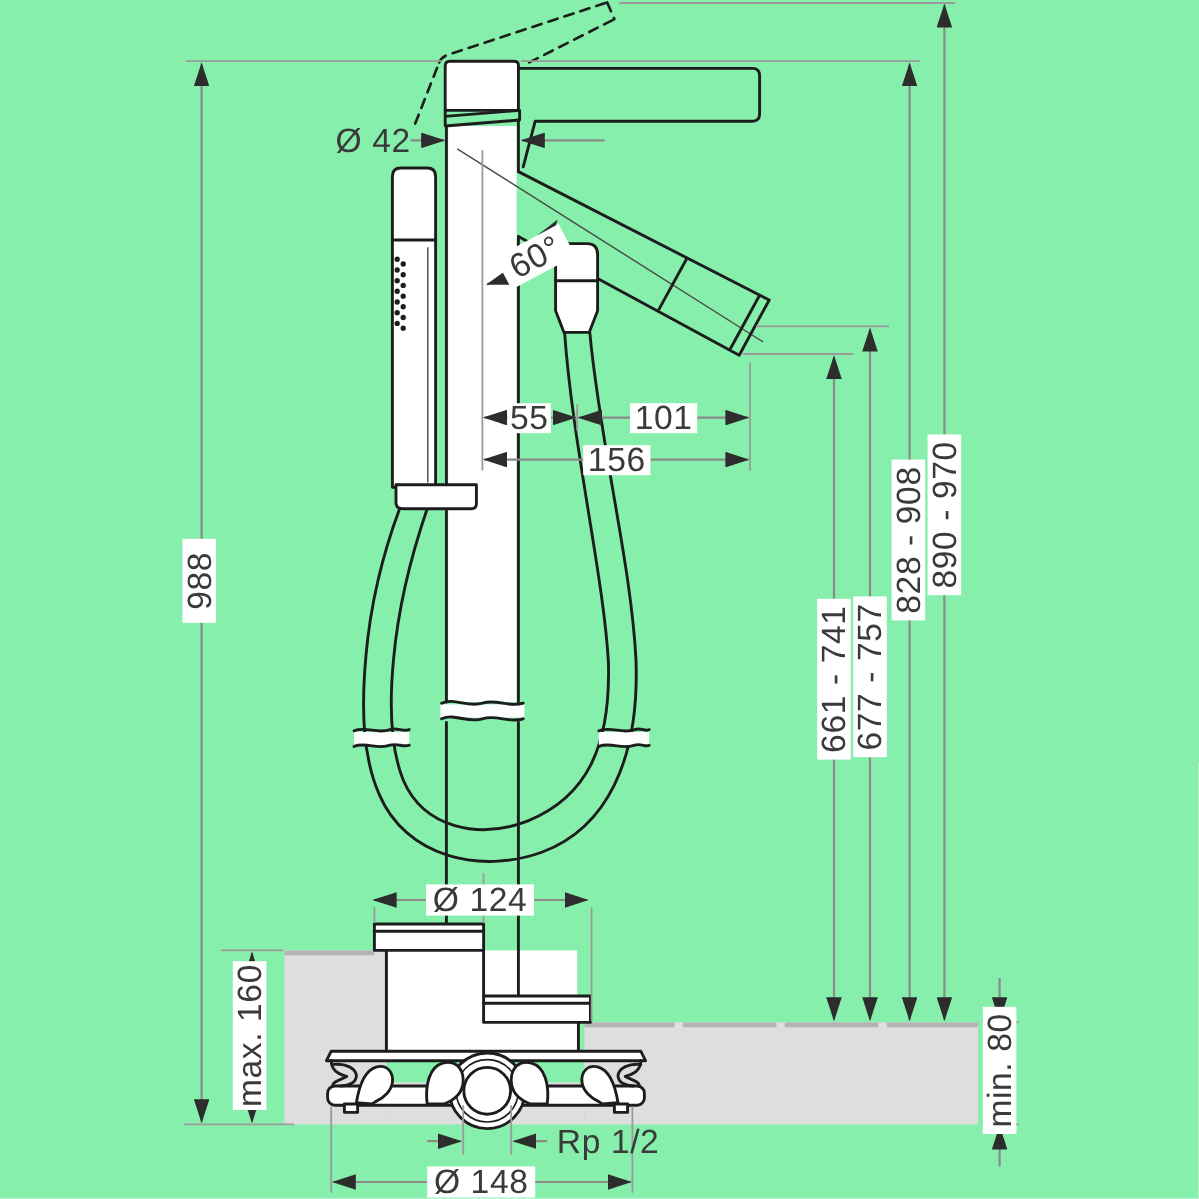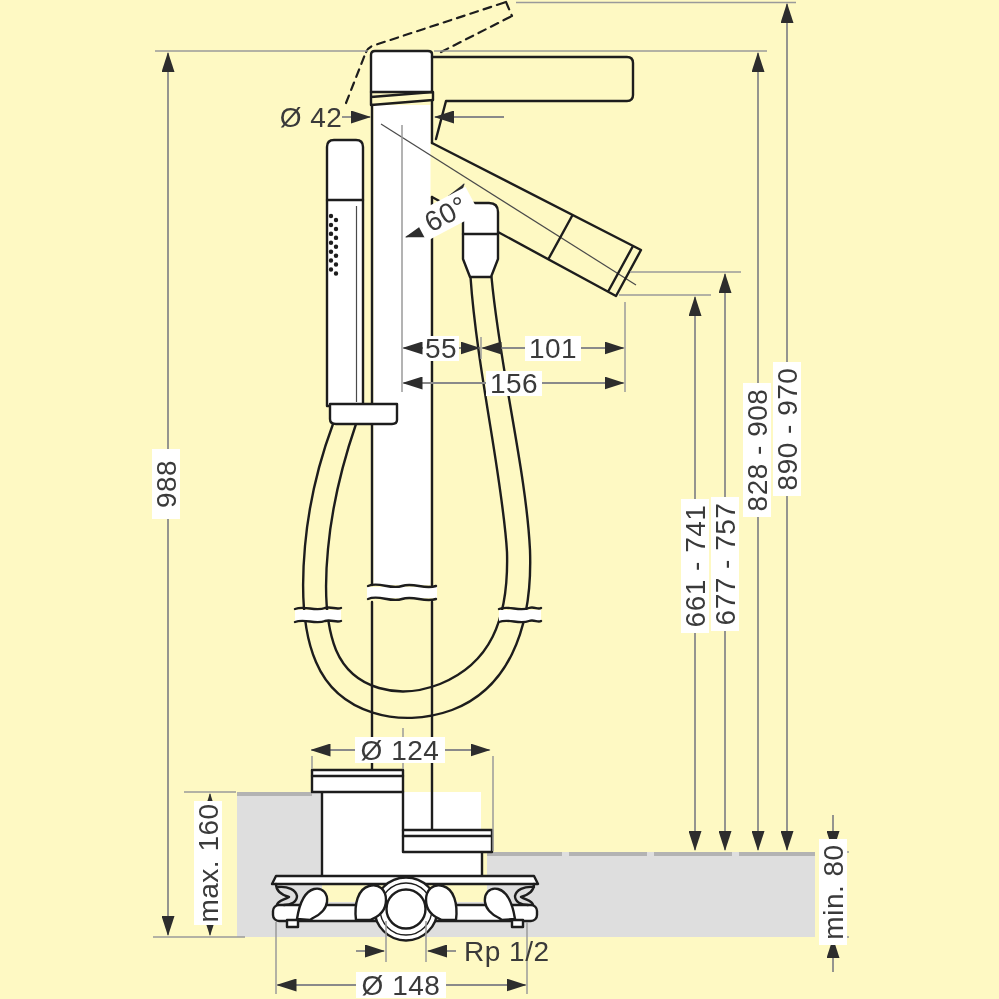--- a/index.html
+++ b/index.html
@@ -1,16 +1,16 @@
 <!DOCTYPE html>
 <html><head>
 <meta charset="utf-8">
 <style>
   html,body{margin:0;padding:0;background:#ffffff;}
-  #stage{position:relative;width:999px;height:999px;background:#fef9c3;overflow:hidden;
+  #stage{position:relative;width:999px;height:999px;background:#86efac;overflow:hidden;
          font-family:"Liberation Sans", sans-serif;}
   svg{display:block}
   .dimtxt{font-family:"Liberation Sans", sans-serif;font-size:28px;fill:#3a3a3a;letter-spacing:.5px;}
   .prod{stroke:#1d1d1d;stroke-width:2.4;fill:none;stroke-linejoin:round;stroke-linecap:round;}
   .thin{stroke:#4a4a4a;stroke-width:1.2;fill:none;}
   .dim{stroke:#8a8a8a;stroke-width:1.8;fill:none;}
   .ext{stroke:#9a9a9a;stroke-width:1.5;fill:none;}
   .wfill{fill:#ffffff;}
 </style>
 </head>

